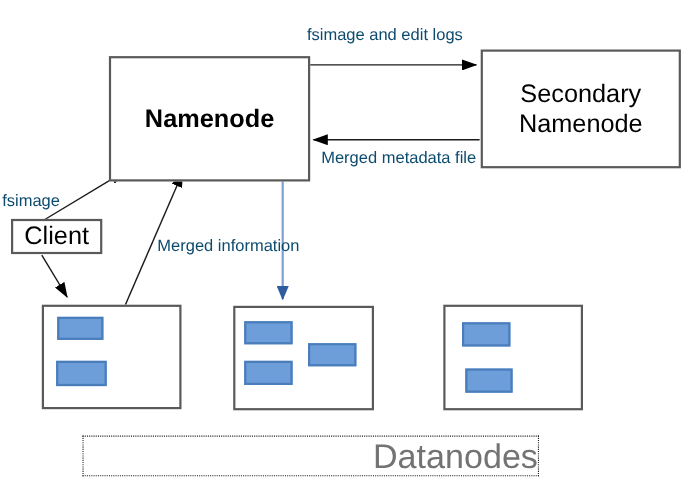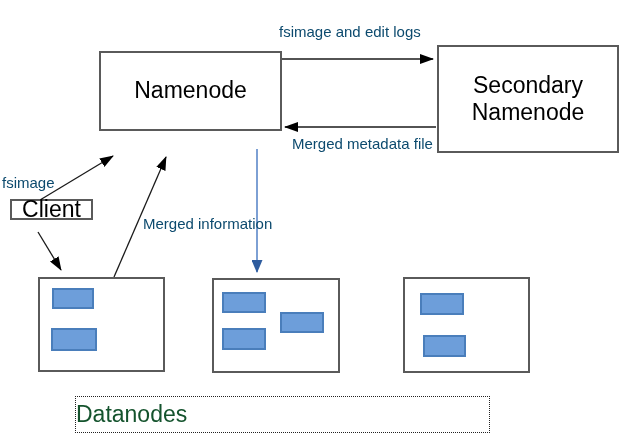--- a/index.html
+++ b/index.html
@@ -13,42 +13,42 @@
   html,body{margin:0;padding:0;background:#ffffff;}
   body{font-family:"Liberation Sans", sans-serif;color:var(--ink);}
   .stage{position:relative;width:626px;height:444px;background:#ffffff;overflow:hidden;}
   .edges{position:absolute;left:0;top:0;width:626px;height:444px;}
   .node{
     position:absolute;box-sizing:border-box;background:#ffffff;
     border:2px solid var(--box-border);
     display:flex;align-items:center;justify-content:center;
     text-align:center;font-size:23px;line-height:1.18;color:#000;
   }
-  .namenode{left:99px;top:51px;width:183px;height:80px;}
+  .namenode{left:99px;top:51px;width:183px;height:114px;font-weight:bold;}
   .secondary{left:437px;top:45px;width:182px;height:108px;padding:0 18px;}
-  .client{left:10px;top:199px;width:83px;height:21px;border-width:2px;}
+  .client{left:10px;top:199px;width:83px;height:32px;border-width:2px;}
   .datanode{position:absolute;box-sizing:border-box;background:#ffffff;border:2px solid var(--box-border);}
   .dn1{left:38px;top:277px;width:127px;height:95px;}
   .dn2{left:212px;top:278px;width:128px;height:95px;}
   .dn3{left:403px;top:277px;width:127px;height:96px;}
   .block{
     position:absolute;box-sizing:border-box;
     background:var(--block-fill);border:2px solid var(--block-border);
   }
   .dn1 .b1{left:12px;top:9px;width:42px;height:21px;}
   .dn1 .b2{left:11px;top:49px;width:46px;height:23px;}
   .dn2 .b1{left:8px;top:12px;width:44px;height:21px;}
   .dn2 .b2{left:8px;top:48px;width:44px;height:22px;}
   .dn2 .b3{left:66px;top:32px;width:44px;height:21px;}
   .dn3 .b1{left:15px;top:14px;width:44px;height:22px;}
   .dn3 .b2{left:18px;top:56px;width:43px;height:22px;}
   .datanodes-group{
     position:absolute;left:75px;top:396px;width:415px;height:37px;box-sizing:border-box;
-    border:1.5px dotted #222;display:flex;align-items:center;justify-content:flex-start;
-    font-size:23px;color:#14532d;background:#ffffff;
+    border:1.5px dotted #222;display:flex;align-items:center;justify-content:flex-end;
+    font-size:31px;color:#737373;background:#ffffff;
   }
   .edge-label{position:absolute;font-size:15px;color:#0c4a6e;white-space:nowrap;}
   .lbl-fsimage{left:279px;top:23px;}
   .lbl-merged{left:292px;top:135px;}
   .lbl-blockops{left:268px;top:186px;}
   .lbl-blockinfo{left:143px;top:215px;}
   .lbl-metadata{left:2px;top:174px;}
 </style>
 </head>
 <body>

